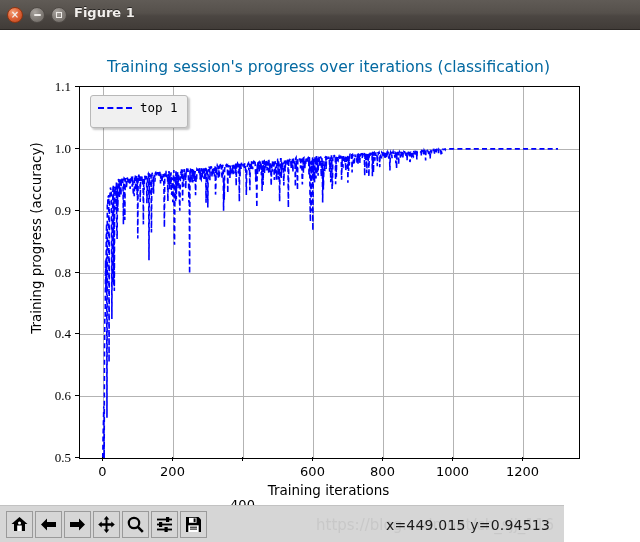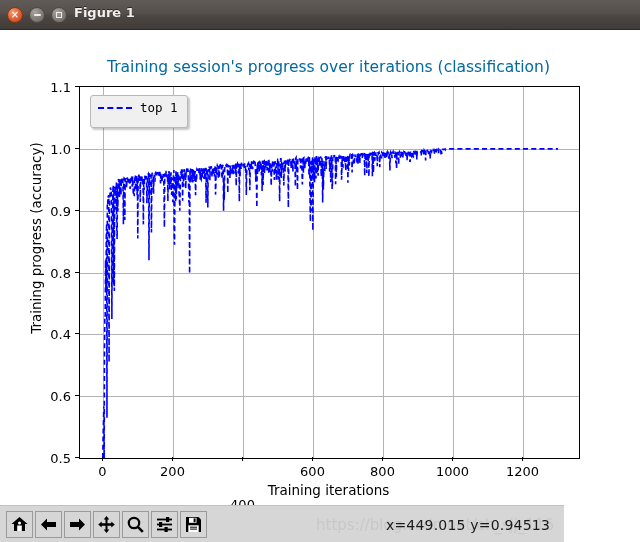--- a/index.html
+++ b/index.html
@@ -128,20 +128,21 @@
     transform: translateX(-50%);
     white-space: nowrap;
   }
   .yticklabel {
     position: absolute;
     font-size: 13px;
     color: #000000;
     transform: translateY(-50%);
     text-align: right;
     white-space: nowrap;
+    font-family: Liberation Serif, serif;
   }
   #xlabel {
     position: absolute;
     left: 79px; top: 452px;
     width: 499px;
     text-align: center;
     font-size: 13.5px;
     color: #000000;
   }
   #ylabel {

